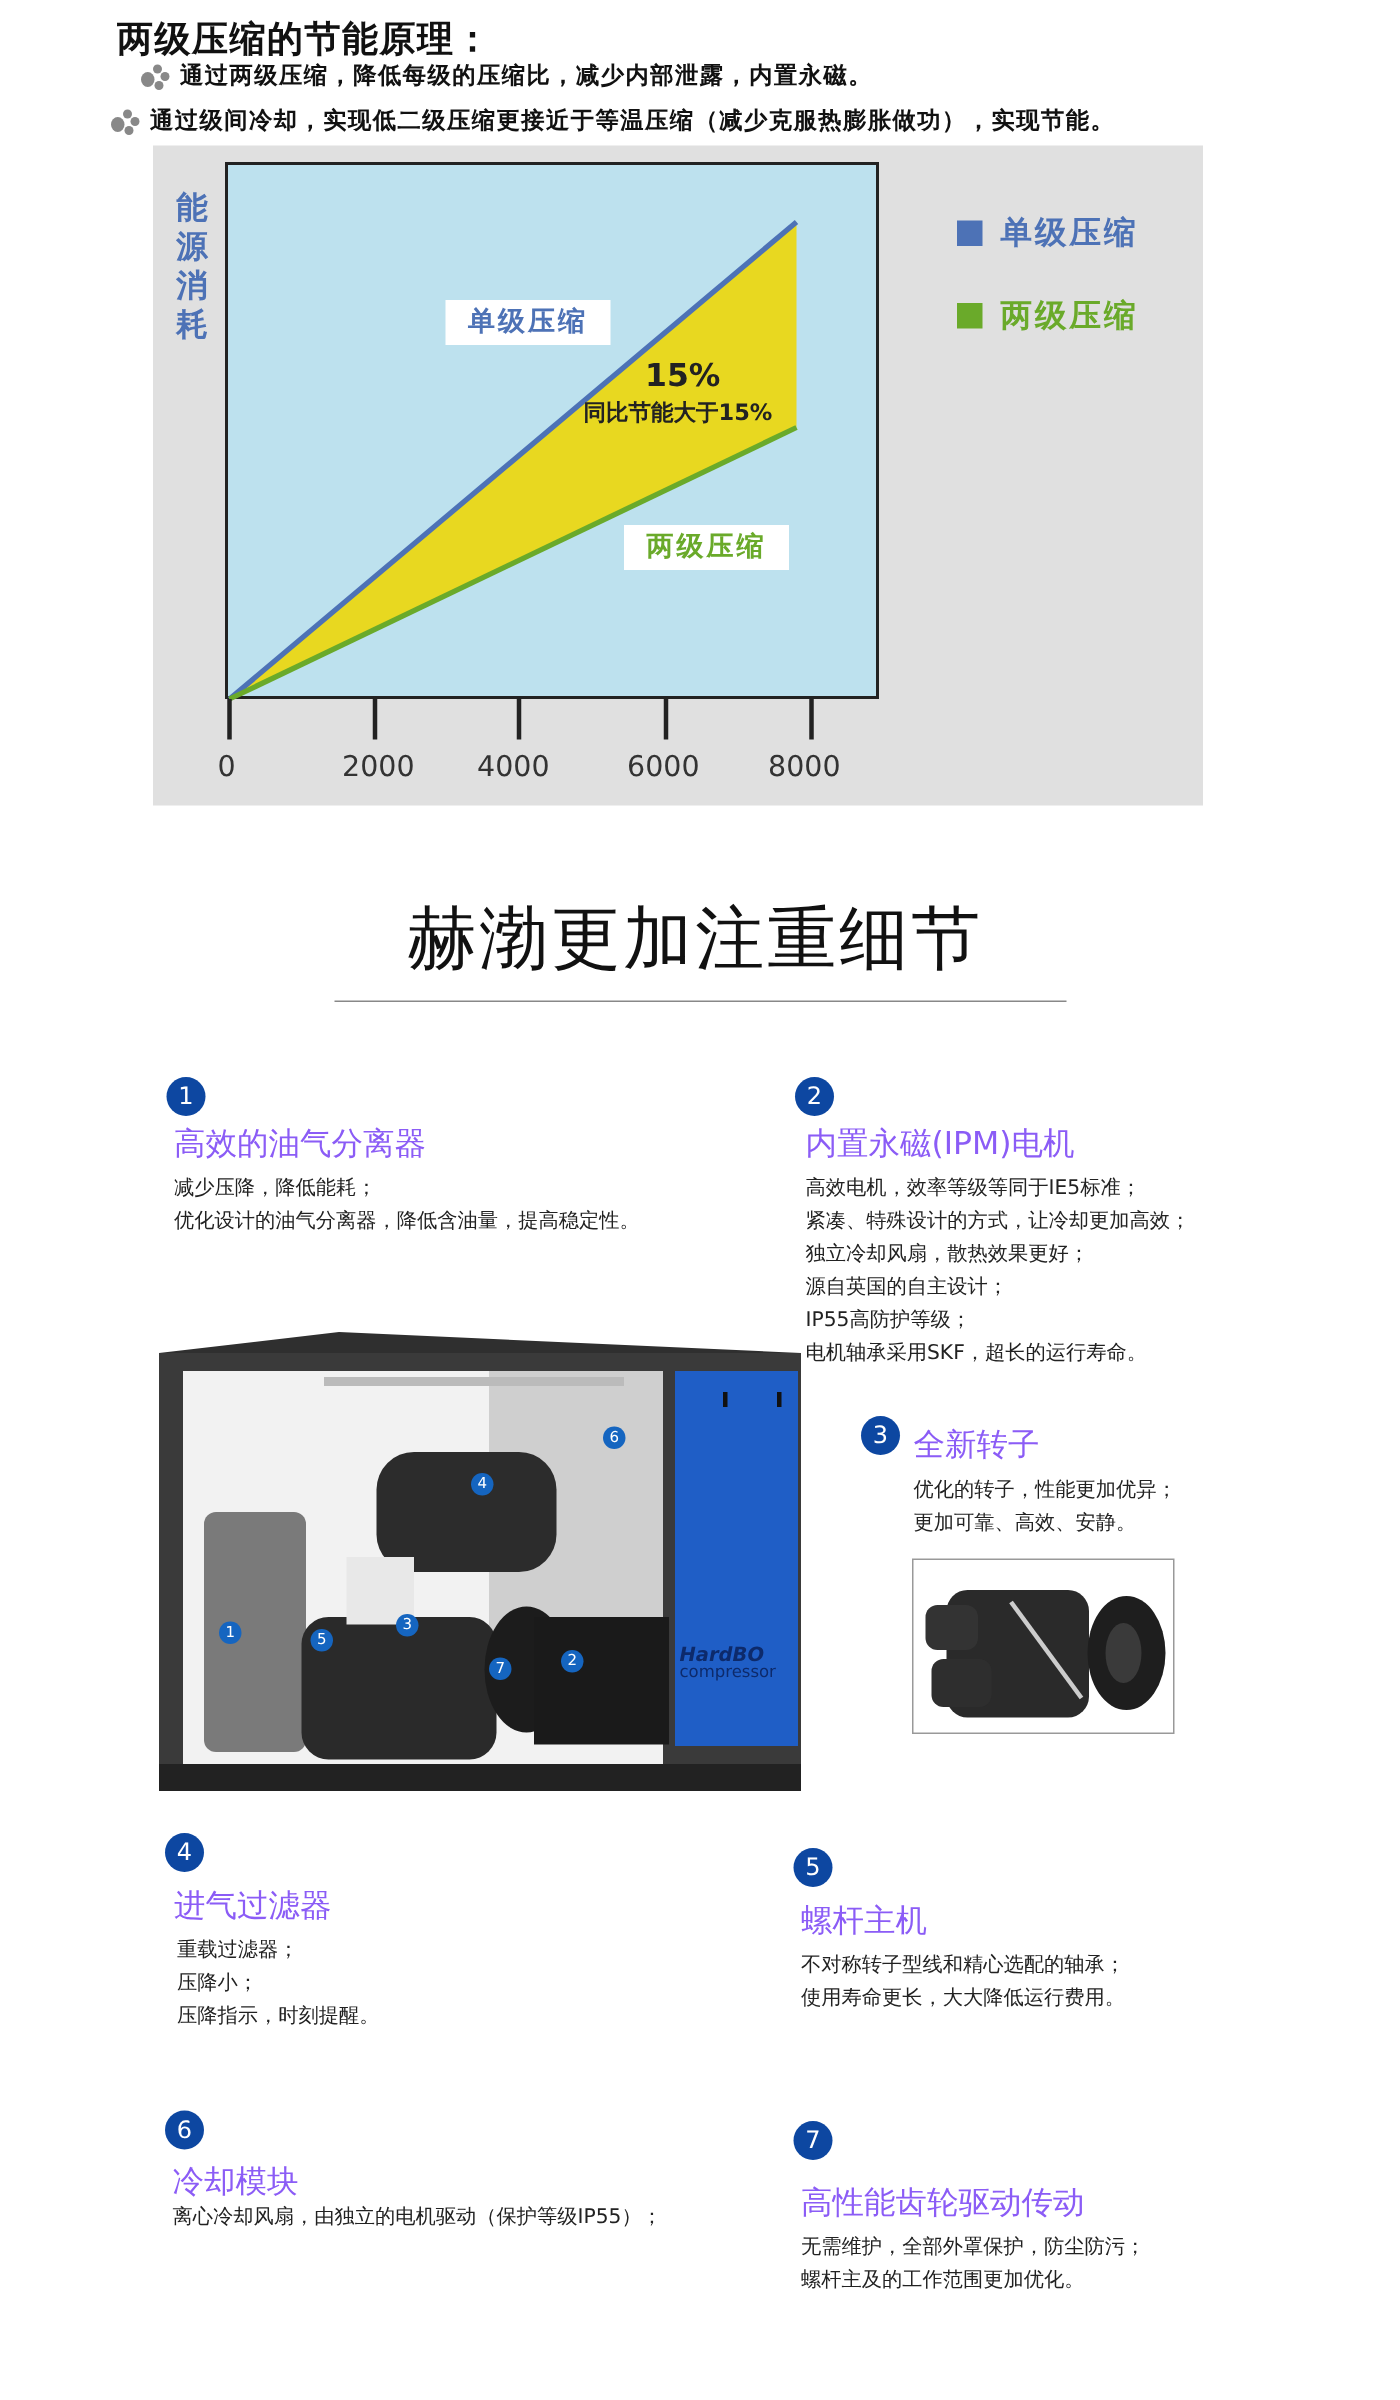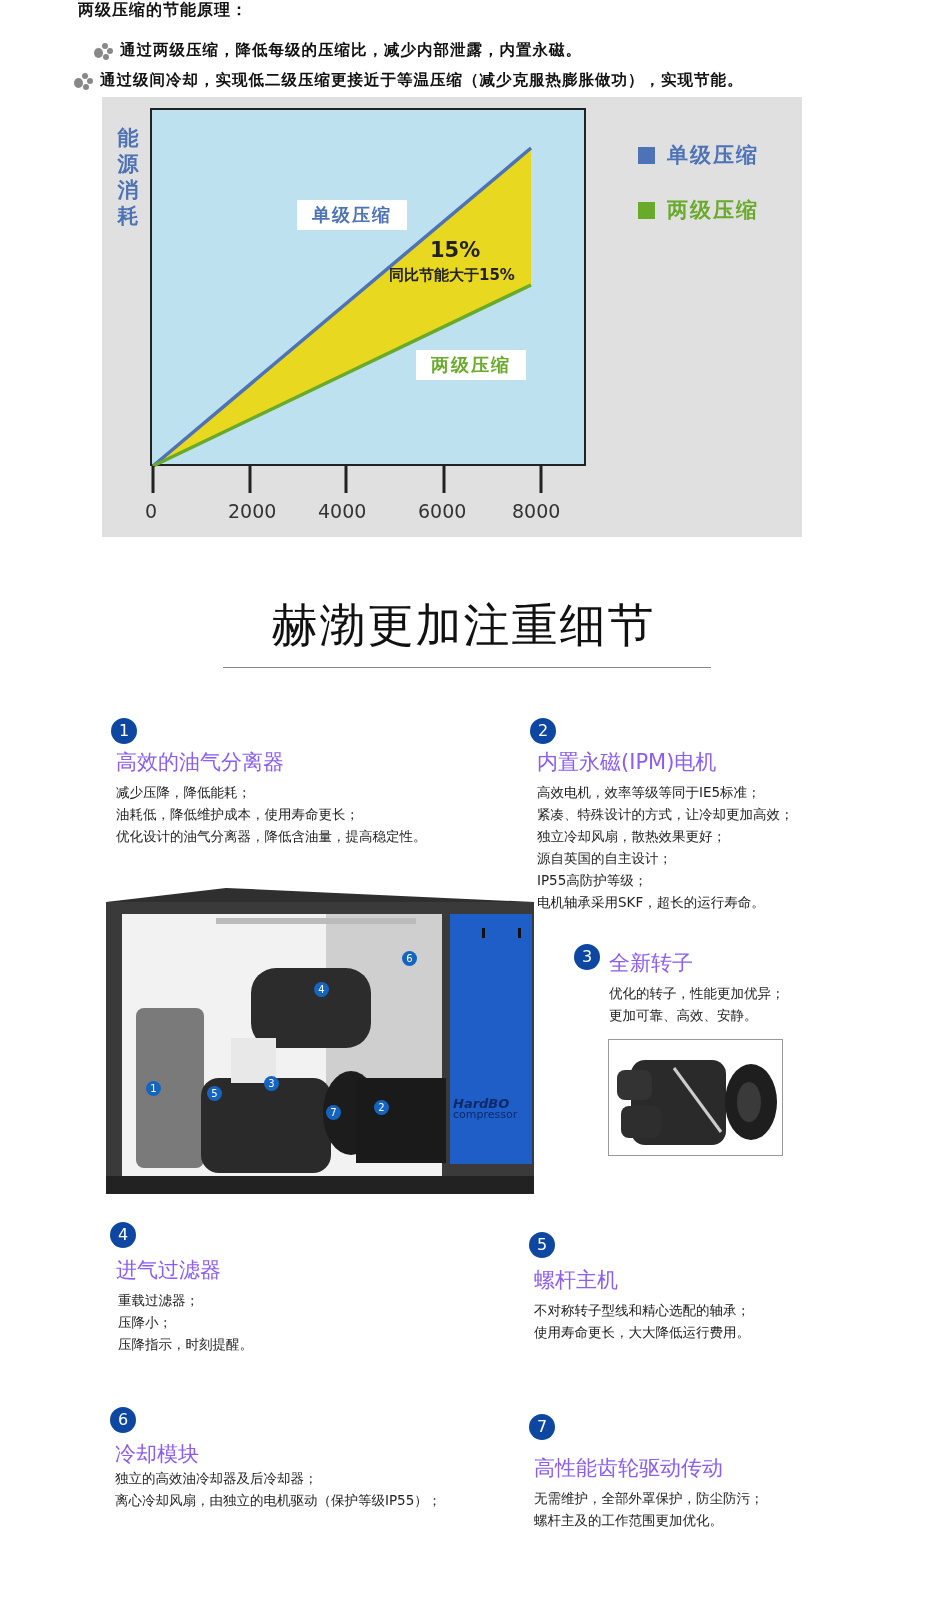--- a/index.html
+++ b/index.html
@@ -1,19 +1,19 @@
 <!DOCTYPE html>
 <html><head>
 <meta charset="utf-8">
 <style>
   html, body { margin:0; padding:0; background:#ffffff; }
   body { width:933px; height:1600px; position:relative; overflow:hidden;
          font-family:"DejaVu Sans", "Liberation Sans", sans-serif; color:#111; }
   .abs { position:absolute; }
-  .h1 { left:78px; top:0; font-size:16px; font-weight:bold; letter-spacing:1px; }
+  .h1 { left:78px; top:10px; font-size:24px; font-weight:bold; letter-spacing:1px; }
   .bullet { font-size:15.5px; font-weight:bold; letter-spacing:1px; white-space:nowrap; display:flex; align-items:center; }
   .paw { width:22px; height:18px; position:relative; margin-right:6px; display:inline-block; }
   .paw i { position:absolute; background:#888; border-radius:50%; }
   .chart-panel { left:102px; top:97px; width:700px; height:440px; background:#e0e0e0; }
   .plot { left:150px; top:108px; width:436px; height:358px; background:#bde1ee; border:2px solid #222; box-sizing:border-box; }
   .ylabel { left:114px; top:125px; width:28px; font-size:21px; font-weight:bold; color:#4d72b6; line-height:26px; text-align:center; }
   .tick-label { font-size:19px; color:#333; top:500px; }
   .label-box { background:#fff; font-size:18px; font-weight:bold; letter-spacing:2px; text-align:center; }
   .legend-item { font-size:21px; font-weight:bold; letter-spacing:2px; display:flex; align-items:center; }
   .legend-sw { width:17px; height:17px; margin-right:12px; display:inline-block; }
@@ -87,21 +87,20 @@
     <span>两级压缩</span>
 </div>
 
 <div class="abs big-title">赫渤更加注重细节</div>
 <div class="abs title-rule"></div>
 
 <div class="abs num" style="left:111px;top:718px">1</div>
 <div class="abs ftitle" style="left:116px;top:748px">高效的油气分离器</div>
 <div class="abs fdesc" style="left:116px;top:781px">
   <div>减少压降，降低能耗；</div>
-    <div>油耗低，降低维护成本，使用寿命更长；</div>
     <div>优化设计的油气分离器，降低含油量，提高稳定性。</div>
 </div>
 
 <div class="abs num" style="left:530px;top:718px">2</div>
 <div class="abs ftitle" style="left:537px;top:748px">内置永磁(IPM)电机</div>
 <div class="abs fdesc" style="left:537px;top:781px">
   <div>高效电机，效率等级等同于IE5标准；</div>
     <div>紧凑、特殊设计的方式，让冷却更加高效；</div>
     <div>独立冷却风扇，散热效果更好；</div>
     <div>源自英国的自主设计；</div>
@@ -166,21 +165,20 @@
 <div class="abs num" style="left:529px;top:1232px">5</div>
 <div class="abs ftitle" style="left:534px;top:1266px">螺杆主机</div>
 <div class="abs fdesc" style="left:534px;top:1299px">
   <div>不对称转子型线和精心选配的轴承；</div>
     <div>使用寿命更长，大大降低运行费用。</div>
 </div>
 
 <div class="abs num" style="left:110px;top:1407px">6</div>
 <div class="abs ftitle" style="left:115px;top:1440px">冷却模块</div>
 <div class="abs fdesc" style="left:115px;top:1467px">
-  <div>独立的高效油冷却器及后冷却器；</div>
     <div>离心冷却风扇，由独立的电机驱动（保护等级IP55）；</div>
 </div>
 
 <div class="abs num" style="left:529px;top:1414px">7</div>
 <div class="abs ftitle" style="left:534px;top:1454px">高性能齿轮驱动传动</div>
 <div class="abs fdesc" style="left:534px;top:1487px">
   <div>无需维护，全部外罩保护，防尘防污；</div>
     <div>螺杆主及的工作范围更加优化。</div>
 </div>
 

